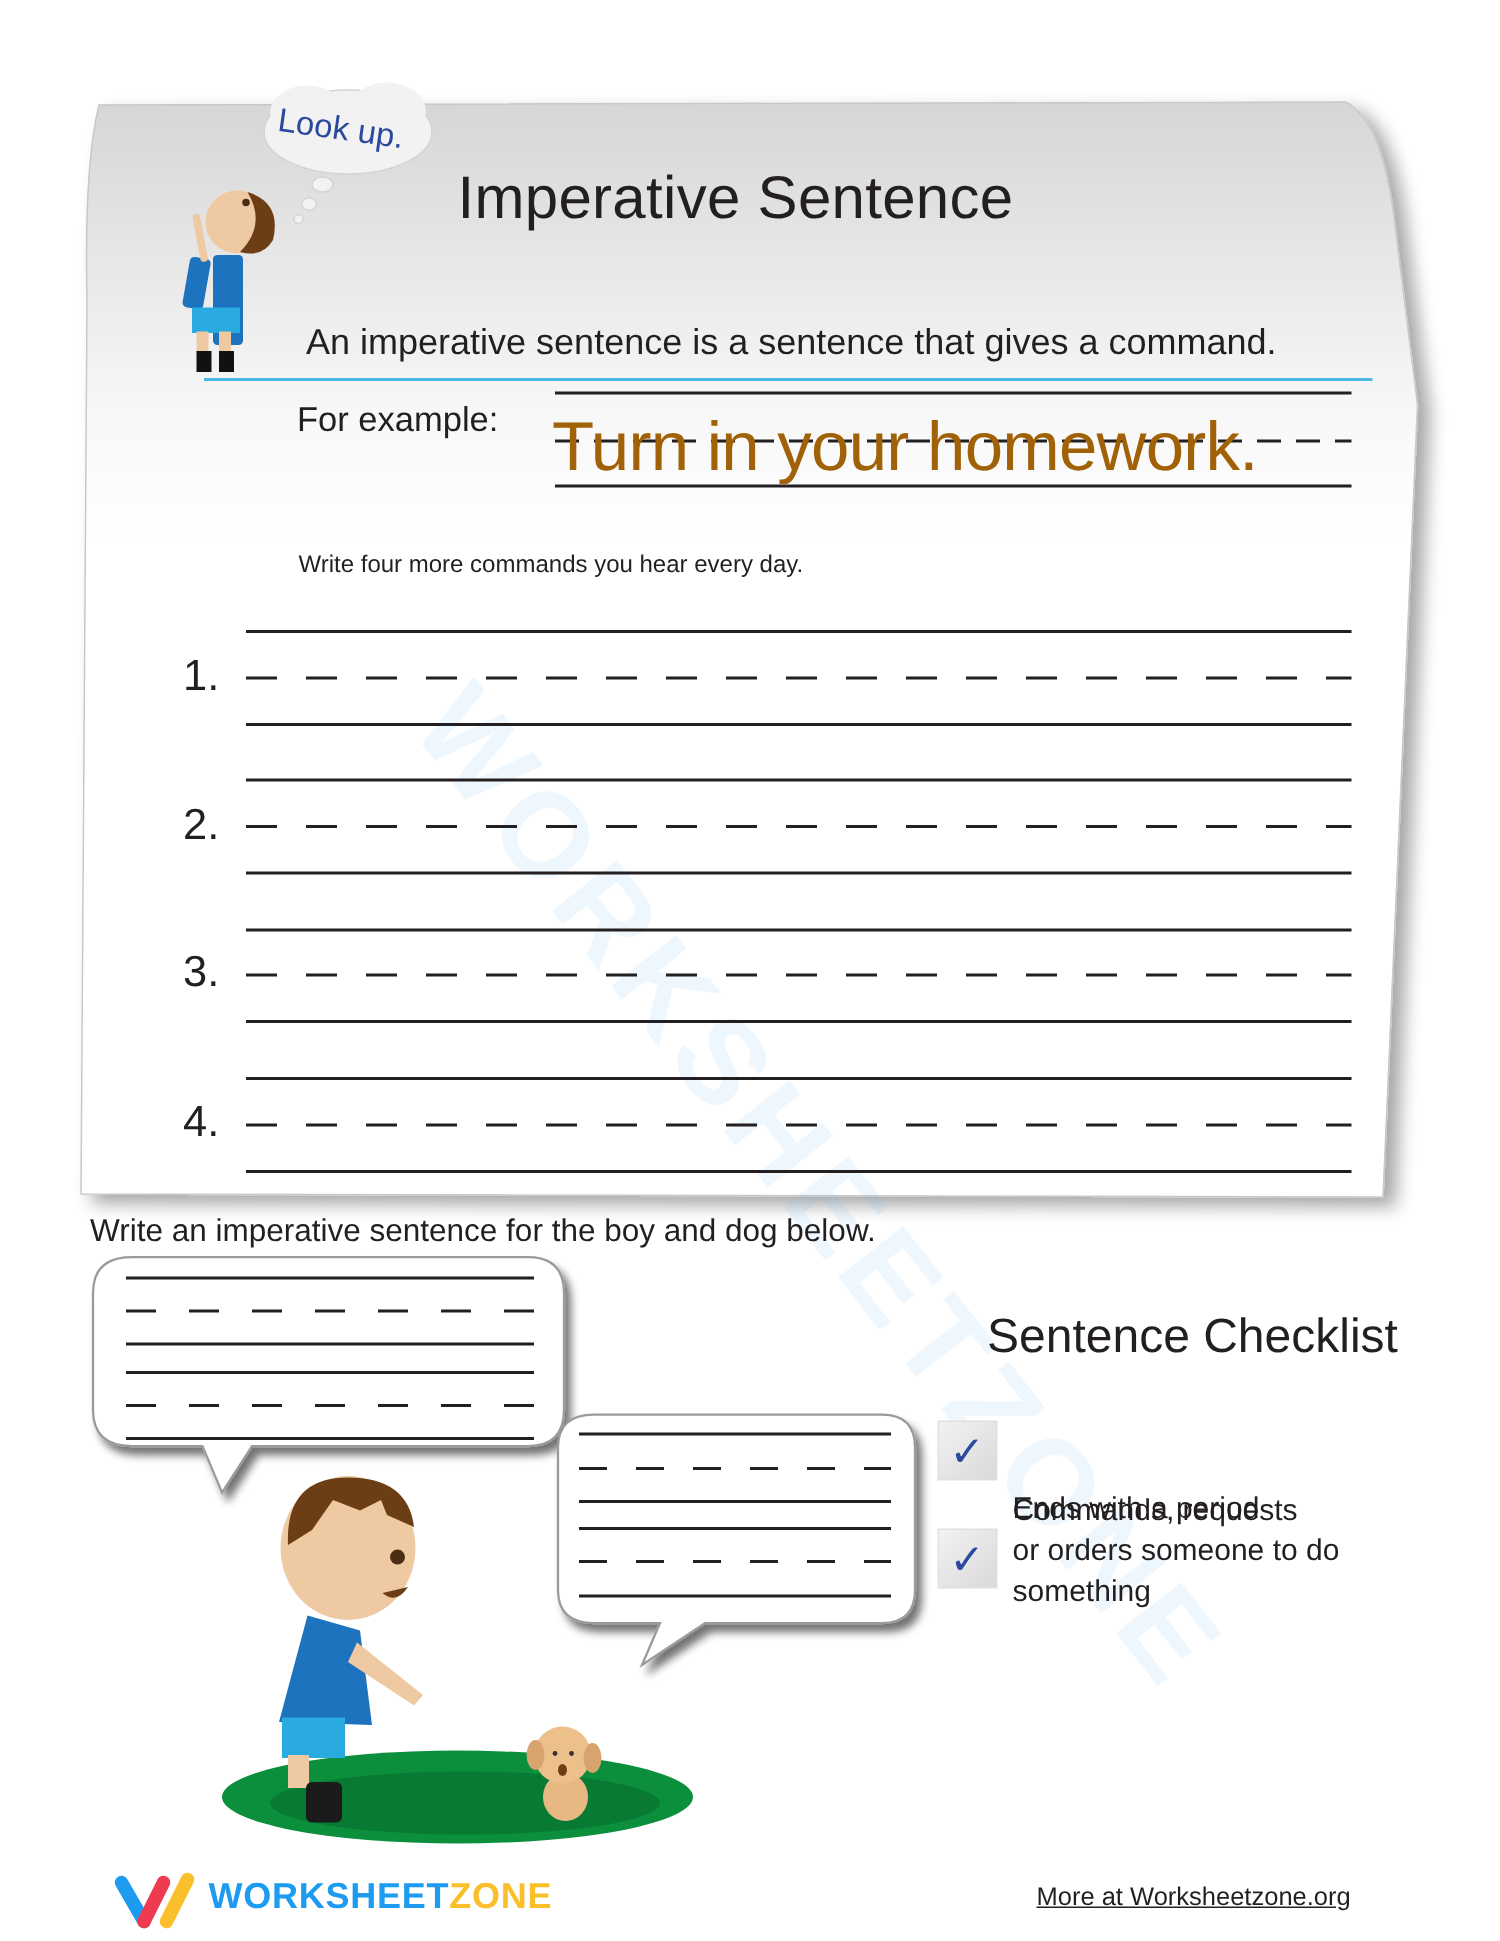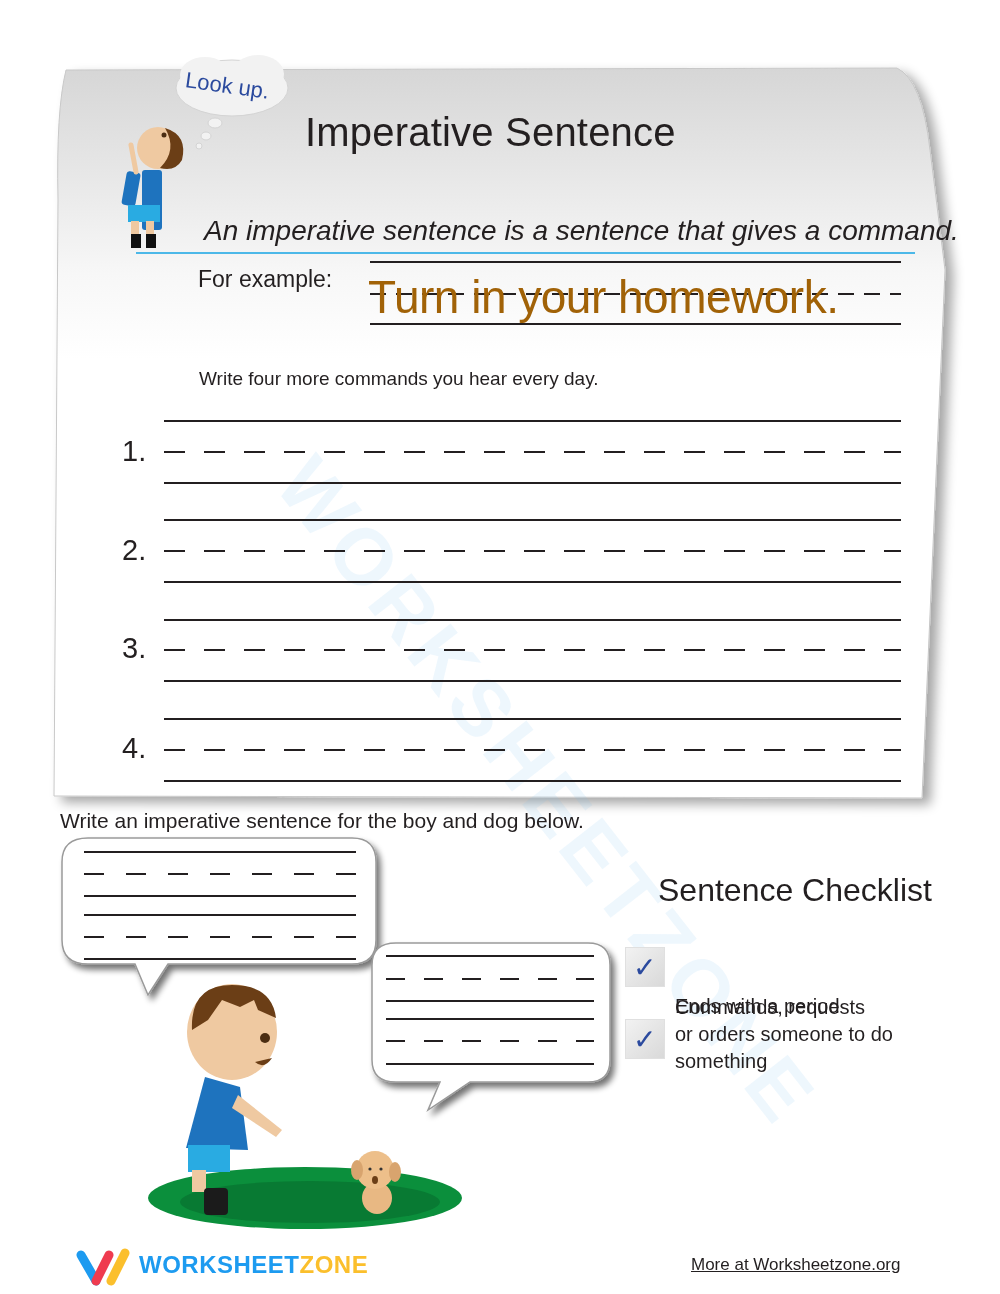--- a/index.html
+++ b/index.html
@@ -1,24 +1,24 @@
 <!DOCTYPE html>
 <html><head>
 <meta charset="utf-8">
 <style>
   html, body { margin:0; padding:0; background:#ffffff; }
   body { width:1000px; height:1294px; position:relative; overflow:hidden; font-family:"Liberation Sans", sans-serif; color:#231f20; }
   .abs { position:absolute; }
   .paper-svg { position:absolute; left:0; top:0; }
   .title { left:305px; top:110px; font-size:40px; color:#231f20; white-space:nowrap; letter-spacing:0.2px; }
-  .definition { left:204px; top:215px; font-size:28px; white-space:nowrap;font-style:italic; }
+  .definition { left:204px; top:215px; font-size:24px; white-space:nowrap; }
   .blue-rule { left:136px; top:252px; width:779px; height:2px; background:#4cb8e8; }
   .for-example { left:198px; top:266px; font-size:23px; white-space:nowrap; }
   .example-text { left:368px; top:270px; font-size:46px; color:#a16207; white-space:nowrap; letter-spacing:-0.5px; }
-  .instruction { left:199px; top:368px; font-size:19px; white-space:nowrap;text-align:right; }
+  .instruction { left:199px; top:368px; font-size:16px; white-space:nowrap;text-align:right; }
   .num { font-size:29px; color:#231f20; }
   .line { position:absolute; height:2px; background:#231f20; }
   .dash { position:absolute; height:0; border-top:2px dashed #231f20; }
   .dash.big { border-top:none; height:2px; background:repeating-linear-gradient(90deg,#231f20 0 21px,transparent 21px 40px); }
   .boy-prompt { left:60px; top:809px; font-size:21px; white-space:nowrap; }
   .check-title { left:658px; top:872px; font-size:32px; white-space:nowrap;text-align:center; }
   .cbox { position:absolute; width:38px; height:38px; background:linear-gradient(135deg,#f2f2f2,#d9d9d9); border:1px solid #e0e0e0; }
   .cbox span { position:absolute; left:7px; top:3px; font-size:28px; color:#2b4a9e; }
   .check-label { font-size:20px; line-height:27px; }
   .footer-text { left:691px; top:1255px; font-size:17px; white-space:nowrap;text-decoration:underline; }

